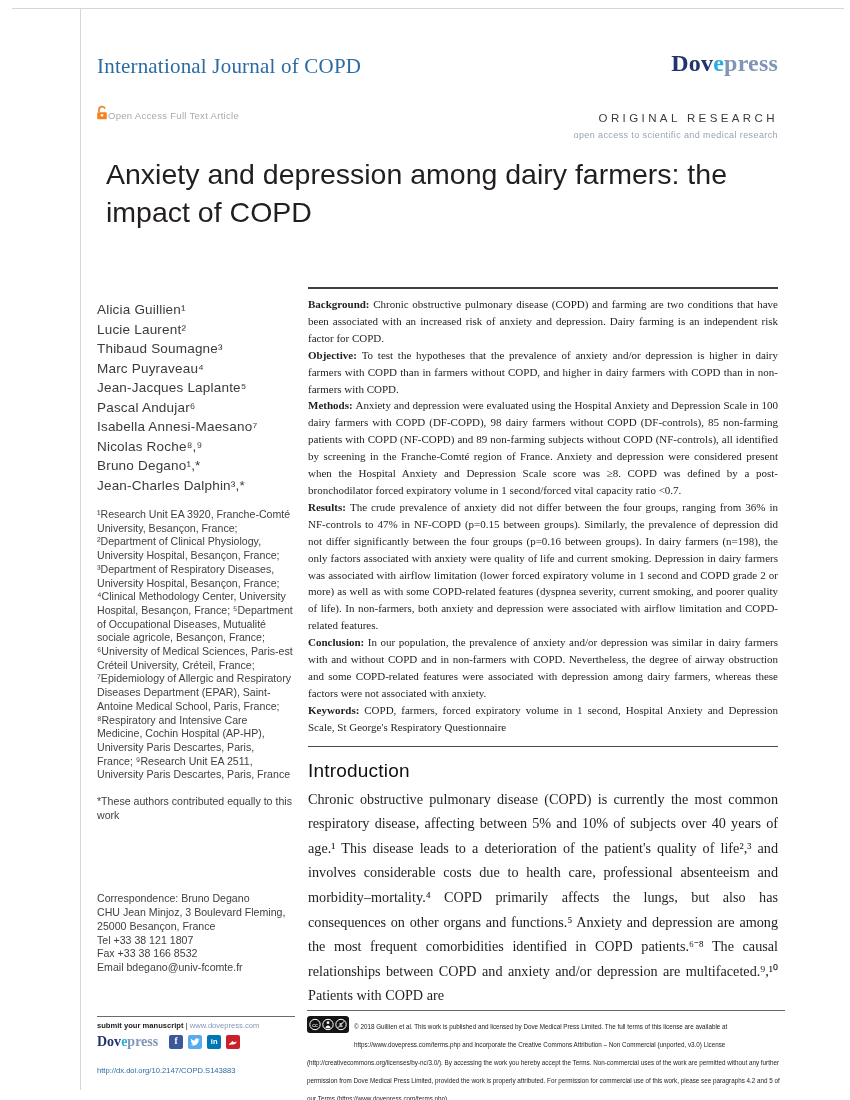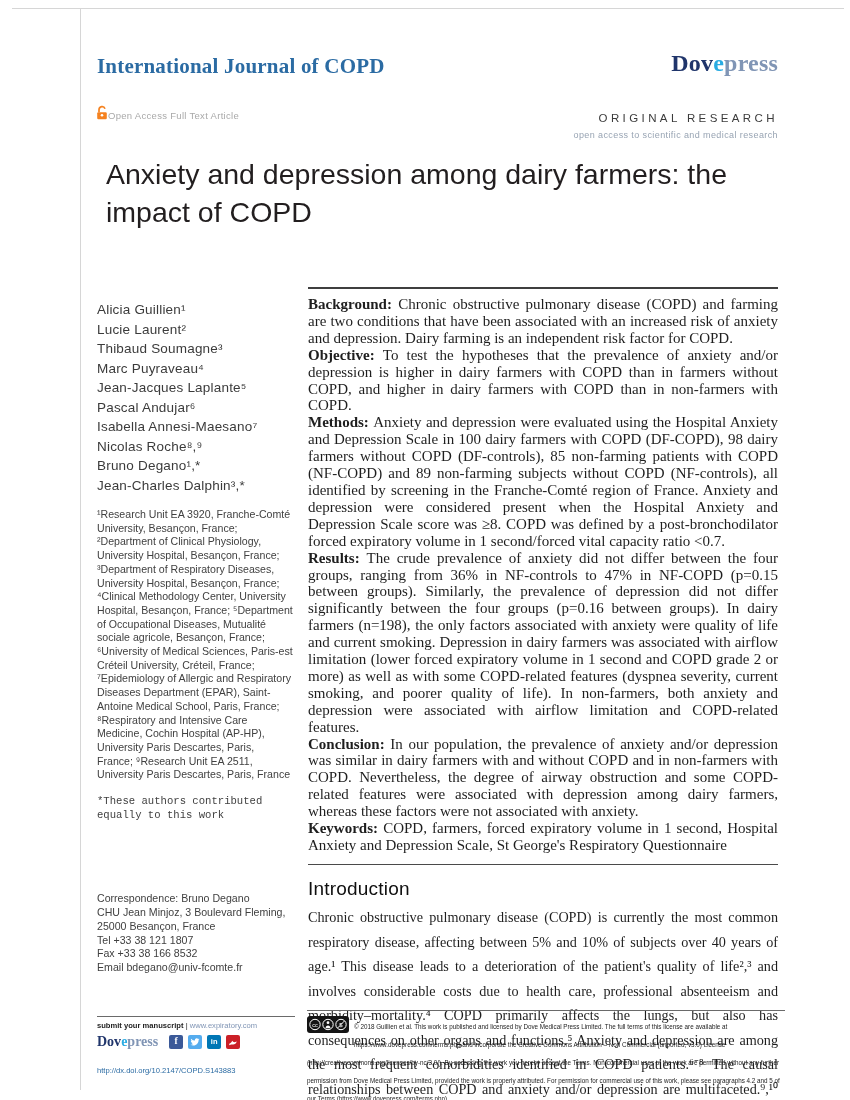--- a/index.html
+++ b/index.html
@@ -3,43 +3,43 @@
 <meta charset="utf-8">
 <style>
   html,body{margin:0;padding:0;background:#ffffff;}
   #page{position:relative;width:850px;height:1100px;background:#fff;overflow:hidden;
         font-family:"Liberation Sans",sans-serif;color:var(--text-dark,#221e1f);}
   .edge-top{position:absolute;left:12px;right:6px;top:8px;height:1px;background:#d6d6d6;}
   .edge-left{position:absolute;left:80px;top:8px;bottom:10px;width:1px;background:#d6d6d6;}
 
   
   .journal-name{position:absolute;left:97px;top:54px;font-family:"Liberation Serif",serif;
-    font-weight:bold;font-size:21px;color:var(--journal-blue,#2b6ba3);letter-spacing:.2px;}
+    font-weight:normal;font-size:21px;color:var(--journal-blue,#2b6ba3);letter-spacing:.2px;}
   .brand-top{position:absolute;right:72px;top:50px;font-family:"Liberation Serif",serif;
     font-weight:bold;font-size:24px;letter-spacing:.2px;}
   .dove{color:var(--dove-navy,#20356b);} .dove-e{color:var(--dove-accent,#29abe2);}
   .press{color:var(--dove-press-gray,#8095b5);font-weight:bold;}
   .tagline{position:absolute;right:72px;top:82px;font-size:9px;color:#98a4b3;letter-spacing:.4px;margin-top:48px;}
   .oa-row{position:absolute;left:96px;top:105px;display:flex;align-items:center;}
   .oa-label{font-size:9.5px;color:#a9a9a9;letter-spacing:.3px;}
   .article-type{position:absolute;right:72px;top:112px;font-size:11.5px;letter-spacing:3.4px;color:#3b3b3b;}
 
   .title{position:absolute;left:95px;top:144px;width:640px;margin:11px;font-weight:400;
     font-size:28.5px;line-height:38px;color:var(--text-dark,#221e1f);}
 
   
   .columns{position:absolute;left:97px;top:287px;width:681px;display:flex;}
   .left-col{width:200px;flex:none;padding-top:13px;}
   .author-line{font-size:13.5px;line-height:19.5px;color:#3b3b3b;letter-spacing:.2px;}
   .affil{margin-top:13px;width:196px;font-size:10.6px;line-height:13.7px;color:#414141;}
-  .note{margin-top:13px;width:196px;font-size:10.6px;line-height:13.7px;color:#414141;font-family:Liberation Mono, monospace;}
+  .note{margin-top:13px;width:196px;font-size:10.6px;line-height:13.7px;color:#414141;}
   .corr{margin-top:70px;width:198px;font-size:10.6px;line-height:13.7px;color:#414141;}
   .right-col{flex:1;margin-left:11px;border-top:2px solid #3f3f3f;padding-top:7px;}
 
-  .abs-para{font-family:"Liberation Serif",serif;font-size:15px;line-height:16.9px;
+  .abs-para{font-family:"Liberation Serif",serif;font-size:11px;line-height:16.9px;
     text-align:justify;color:#1e1e1e;margin:0;}
   .abs-label{font-weight:bold;}
   .abs-rule{border-top:1px solid #4a4a4a;margin-top:10px;}
   .sec-h{font-size:19px;font-weight:normal;color:#0f0f0f;margin:13px 0 5px 0;letter-spacing:.2px;}
   .sec-p{font-family:"Liberation Serif",serif;font-size:14.2px;line-height:24.6px;
     text-align:justify;color:#1e1e1e;margin:0;}
 
   
   .footer-left{position:absolute;left:97px;top:1016px;width:198px;border-top:1px solid #6a6a6a;padding-top:4px;}
   .submit-line{font-size:7.6px;color:#1e1e1e;}
@@ -129,21 +129,21 @@
           <h2 class="sec-h">Introduction</h2>
           <p class="sec-p">Chronic obstructive pulmonary disease (COPD) is currently the most common respiratory disease, affecting between 5% and 10% of subjects over 40 years of age.¹ This disease leads to a deterioration of the patient's quality of life²,³ and involves considerable costs due to health care, professional absenteeism and morbidity–mortality.⁴ COPD primarily affects the lungs, but also has consequences on other organs and functions.⁵ Anxiety and depression are among the most frequent comorbidities identified in COPD patients.⁶⁻⁸ The causal relationships between COPD and anxiety and/or depression are multifaceted.⁹,¹⁰ Patients with COPD are</p>
         </div>
     </div>
   </div>
 
   <div class="footer-left">
     <div class="submit-line">
       <b>submit your manuscript</b>
       <span>|</span>
-      <span class="submit-url">www.expiratory.com</span>
+      <span class="submit-url">www.dovepress.com</span>
     </div>
     <div class="logo-row">
       <span class="foot-logo"><span class="dove">Dov</span><span class="dove-e">e</span><span class="press">press</span></span>
       <span class="sicon facebook-icon">f</span>
       <span class="sicon twitter-icon">
         <svg width="10" height="10" viewBox="0 0 24 24">
             <path fill="#fff" d="M23 5.1c-.8.4-1.7.6-2.6.8.9-.6 1.6-1.5 1.9-2.5-.9.5-1.8.9-2.8 1.1a4.4 4.4 0 0 0-7.6 4A12.5 12.5 0 0 1 2.8 3.9a4.4 4.4 0 0 0 1.4 5.9c-.7 0-1.4-.2-2-.5v.1c0 2.1 1.5 3.9 3.5 4.3-.6.2-1.3.2-2 .1a4.4 4.4 0 0 0 4.1 3A8.9 8.9 0 0 1 1.2 18.6 12.5 12.5 0 0 0 8 20.6c8.1 0 12.6-6.7 12.6-12.6v-.6c.9-.6 1.6-1.4 2.4-2.3z"></path>
           </svg>
       </span>
       <span class="sicon linkedin-icon">in</span>

